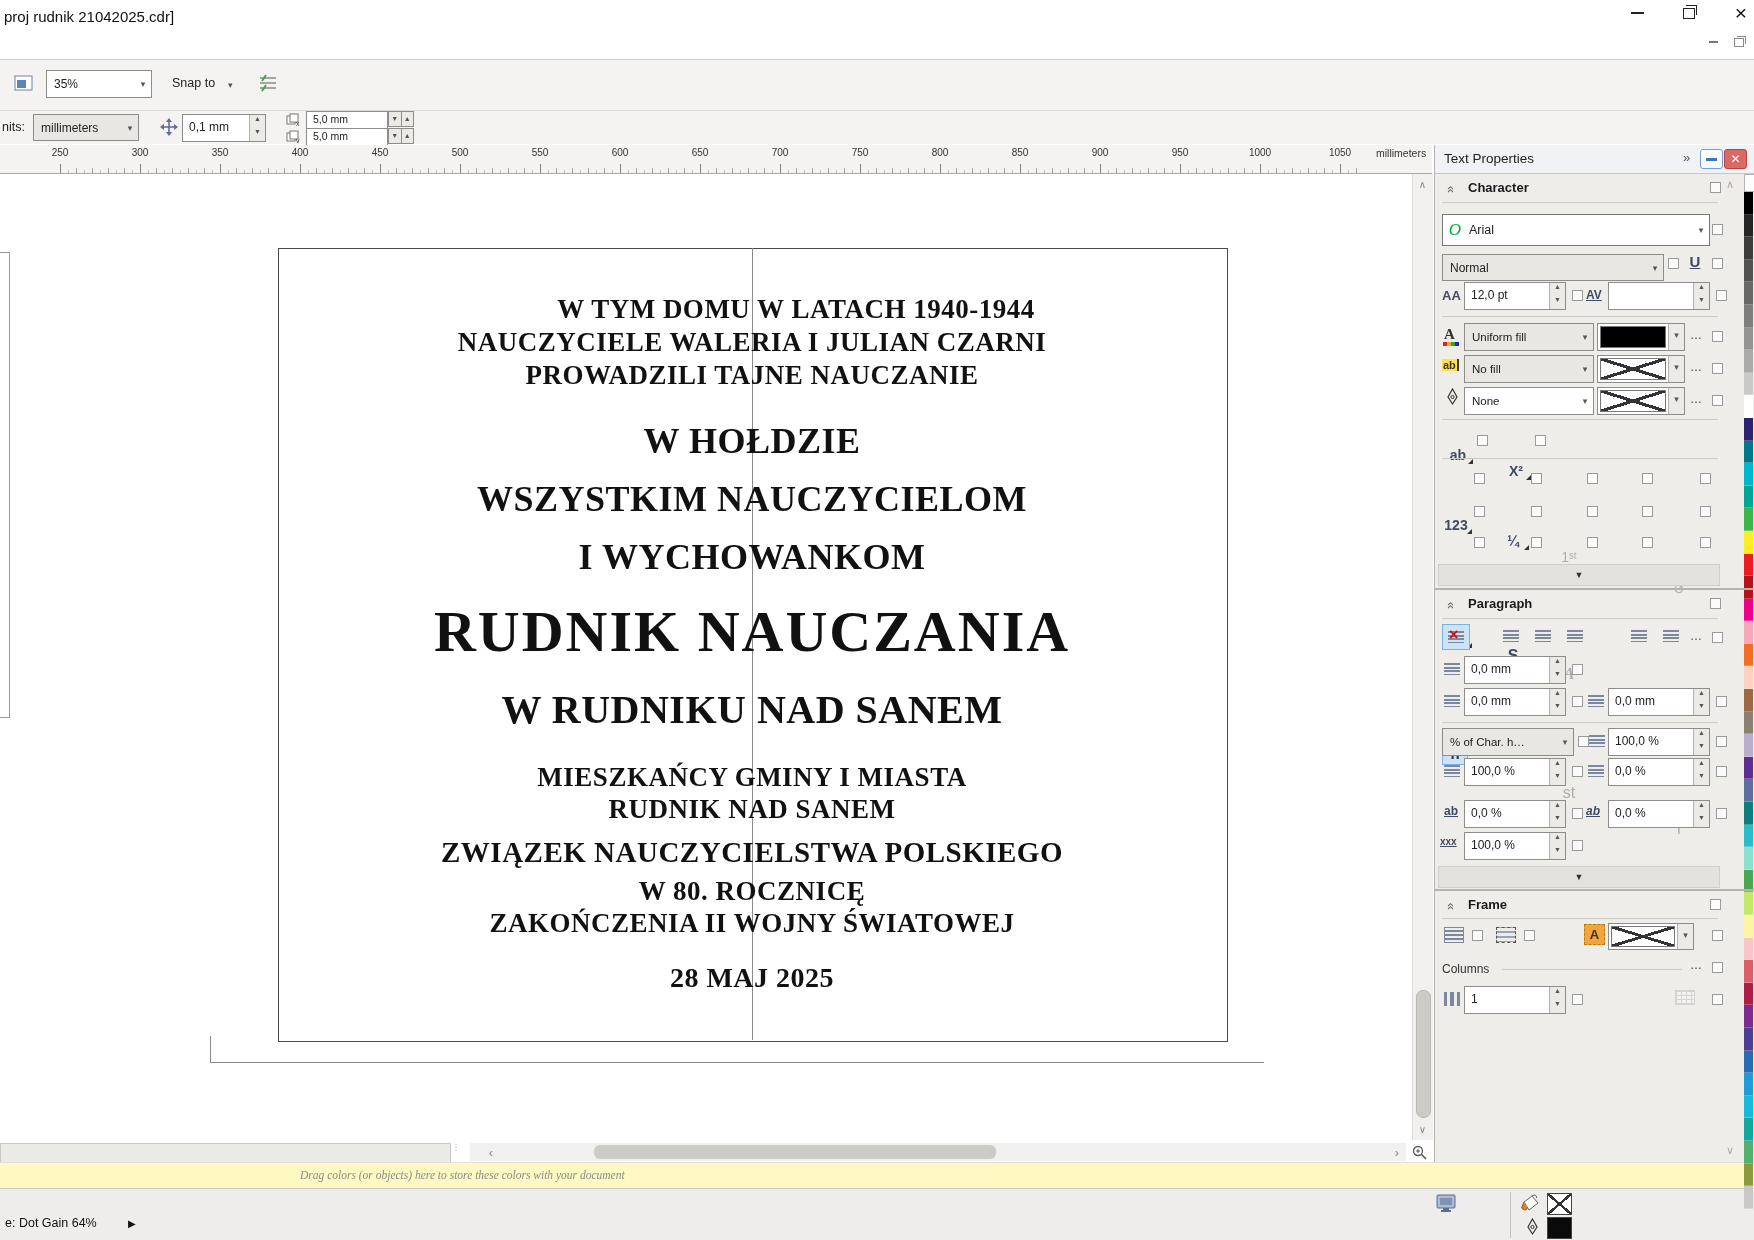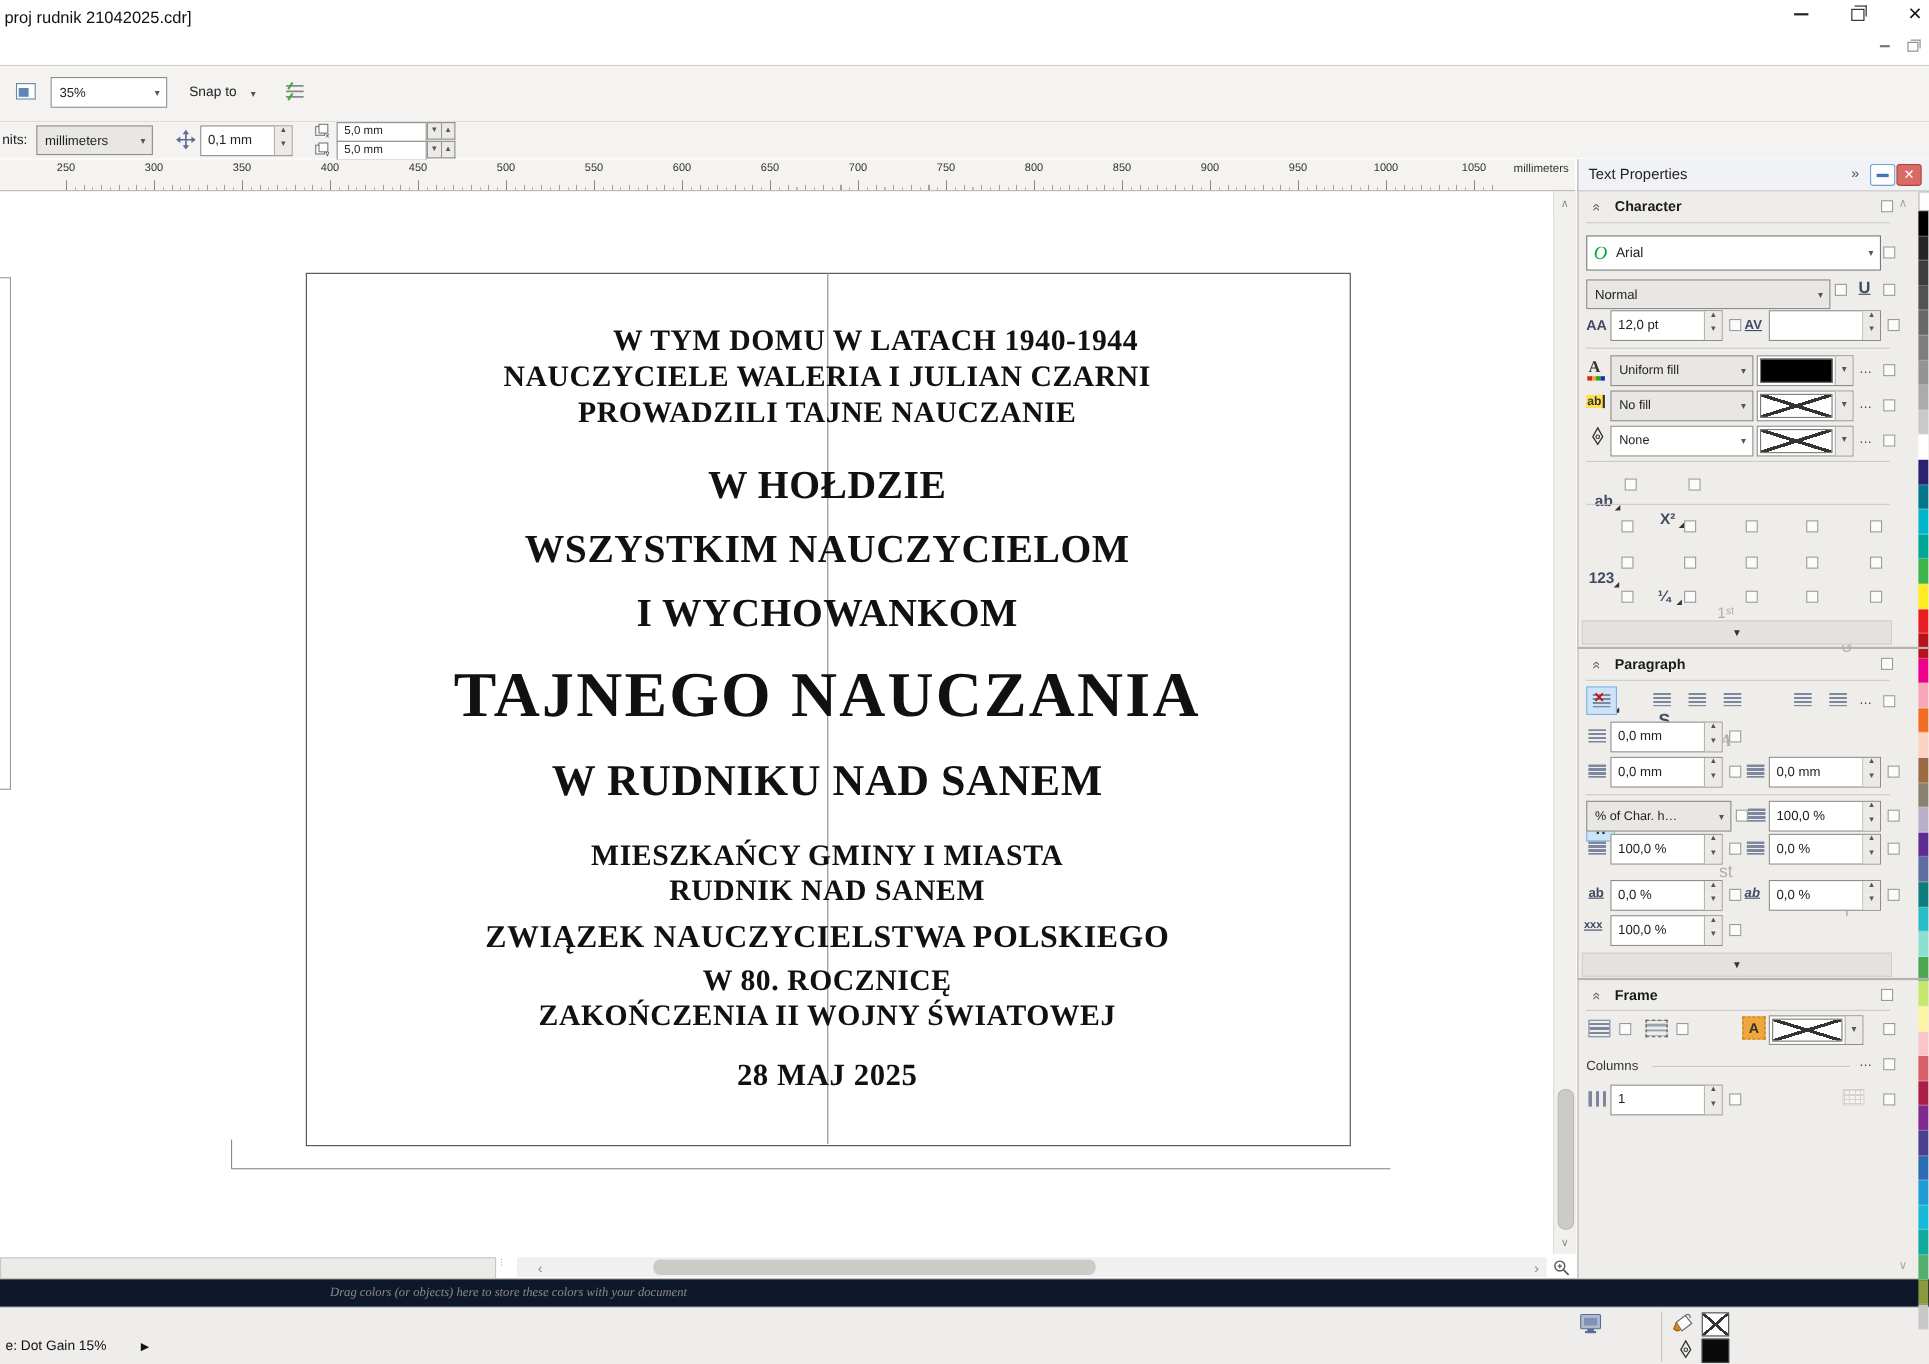--- a/index.html
+++ b/index.html
@@ -47,21 +47,21 @@
   .frame{left:278px;top:248px;width:948px;height:792px;border:1px solid #4a4a4a;background:#fff;}
   .vguide{left:752px;top:248px;width:1px;height:792px;background:#8a8a8a;}
   .sliver{left:-5px;top:252px;width:13px;height:464px;border:1px solid #9b9894;background:#fff;}
   .pageline-h{left:210px;top:1062px;width:1054px;height:1px;background:#8a8a8a;}
   .pageline-v{left:210px;top:1036px;width:1px;height:26px;background:#8a8a8a;}
   
   .vscroll{left:1412px;top:174px;width:20px;height:966px;background:#f1f0ee;border-left:1px solid #dddbd8;}
   .scrbtn{background:#f1f0ee;color:#8a8a8a;font-size:10px;display:flex;align-items:center;justify-content:center;}
   .thumb{background:#cdcbc8;border:1px solid #bab8b5;border-radius:7px;}
   .hscroll-track{left:470px;top:1143px;width:922px;height:18px;background:#f1f0ee;}
-  .hint-row{left:0;top:1162px;width:1754px;height:26px;background:#0f172a;border-top:1px solid #e2e0dd;}
+  .hint-row{left:0;top:1162px;width:1754px;height:26px;background:#fef9c3;border-top:1px solid #e2e0dd;}
   .hint-text{left:300px;top:6px;font-size:11.5px;color:#8a8a8a;font-style:italic;font-family:"Liberation Serif",serif;}
   .statusbar{left:0;top:1188px;width:1754px;height:52px;background:#efedeb;border-top:1px solid #c9c7c4;}
   
   .panel{left:1434px;top:145px;width:320px;height:1017px;background:#efedea;border-left:1px solid #b5b2af;}
   .panel-header{left:1434px;top:145px;width:320px;height:28px;background:#f0f2f5;border-bottom:1px solid #c8c6c3;border-left:1px solid #b5b2af;}
   .panel-title{left:9px;top:6px;font-size:13.5px;color:#222;}
   .chev2{font-size:13px;color:#555;transform:rotate(-90deg);display:inline-block;}
   .dockmin{width:21px;height:18px;border:1px solid #6da1d8;border-radius:3px;background:#fdfdfd;display:flex;align-items:center;justify-content:center;}
   .dockmin i{display:block;width:11px;height:3px;background:#3a76b8;}
   .dockclose{width:21px;height:18px;border:1px solid #b5413c;border-radius:3px;background:#d96b66;color:#fff;font-size:12px;display:flex;align-items:center;justify-content:center;}
@@ -224,21 +224,21 @@
   <div class="abs vguide"></div>
   <div class="abs pageline-h"></div>
   <div class="abs pageline-v"></div>
 
   <div class="abs canvas-line" style="left:796px;top:294px;font-size:27px;">W TYM DOMU W LATACH 1940-1944</div>
   <div class="abs canvas-line" style="left:752px;top:327px;font-size:27px;">NAUCZYCIELE WALERIA I JULIAN CZARNI</div>
   <div class="abs canvas-line" style="left:752px;top:360px;font-size:27px;">PROWADZILI TAJNE NAUCZANIE</div>
   <div class="abs canvas-line" style="left:752px;top:478px;font-size:36px;">WSZYSTKIM NAUCZYCIELOM</div>
   <div class="abs canvas-line" style="left:752px;top:420px;font-size:36px;">W HOŁDZIE</div>
   <div class="abs canvas-line" style="left:752px;top:536px;font-size:36px;">I WYCHOWANKOM</div>
-  <div class="abs canvas-line" style="left:752px;top:598px;font-size:58px;letter-spacing:2px;">TAJNEGO NAUCZANIA</div>
+  <div class="abs canvas-line" style="left:752px;top:598px;font-size:58px;letter-spacing:2px;">RUDNIK NAUCZANIA</div>
   <div class="abs canvas-line" style="left:752px;top:686px;font-size:40px;">W RUDNIKU NAD SANEM</div>
   <div class="abs canvas-line" style="left:752px;top:762px;font-size:27px;">MIESZKAŃCY GMINY I MIASTA</div>
   <div class="abs canvas-line" style="left:752px;top:794px;font-size:27px;">RUDNIK NAD SANEM</div>
   <div class="abs canvas-line" style="left:752px;top:836px;font-size:29px;">ZWIĄZEK NAUCZYCIELSTWA POLSKIEGO</div>
   <div class="abs canvas-line" style="left:752px;top:876px;font-size:27px;">W 80. ROCZNICĘ</div>
   <div class="abs canvas-line" style="left:752px;top:908px;font-size:27px;">ZAKOŃCZENIA II WOJNY ŚWIATOWEJ</div>
   <div class="abs canvas-line" style="left:752px;top:962px;font-size:28px;text-align:right;">28 MAJ 2025</div>
 
   <div class="abs vscroll"></div>
   <div class="abs scrbtn" style="left:1413px;top:176px;width:19px;height:17px;">∧</div>
@@ -257,21 +257,21 @@
         <path d="M9.5 9.5L14 14" stroke="#555" stroke-width="1.6"></path>
         <path d="M4 6h4M6 4v4" stroke="#555" stroke-width="1"></path>
       </svg>
   </div>
 
   <div class="abs hint-row">
     <span class="abs hint-text">Drag colors (or objects) here to store these colors with your document</span>
   </div>
 
   <div class="abs statusbar"></div>
-  <div class="abs" style="left:5px;top:1216px;font-size:12.5px;color:#111;">e: Dot Gain 15%</div>
+  <div class="abs" style="left:5px;top:1216px;font-size:12.5px;color:#111;">e: Dot Gain 64%</div>
   <div class="abs" style="left:128px;top:1218px;font-size:10px;color:#111;">▶</div>
   <div class="abs btn-icon" style="left:1433px;top:1192px;width:26px;height:22px;">
     <svg width="22" height="19">
         <rect x="2" y="1" width="18" height="13" rx="1" fill="#aebad0" stroke="#5b6c96"></rect>
         <rect x="5" y="4" width="12" height="7" fill="#8190b5"></rect>
         <rect x="8" y="14" width="6" height="2" fill="#5b6c96"></rect>
         <rect x="6" y="16" width="10" height="2" fill="#5b6c96"></rect>
       </svg>
   </div>
   <div class="abs sepv" style="left:1510px;top:1192px;height:46px;"></div>

